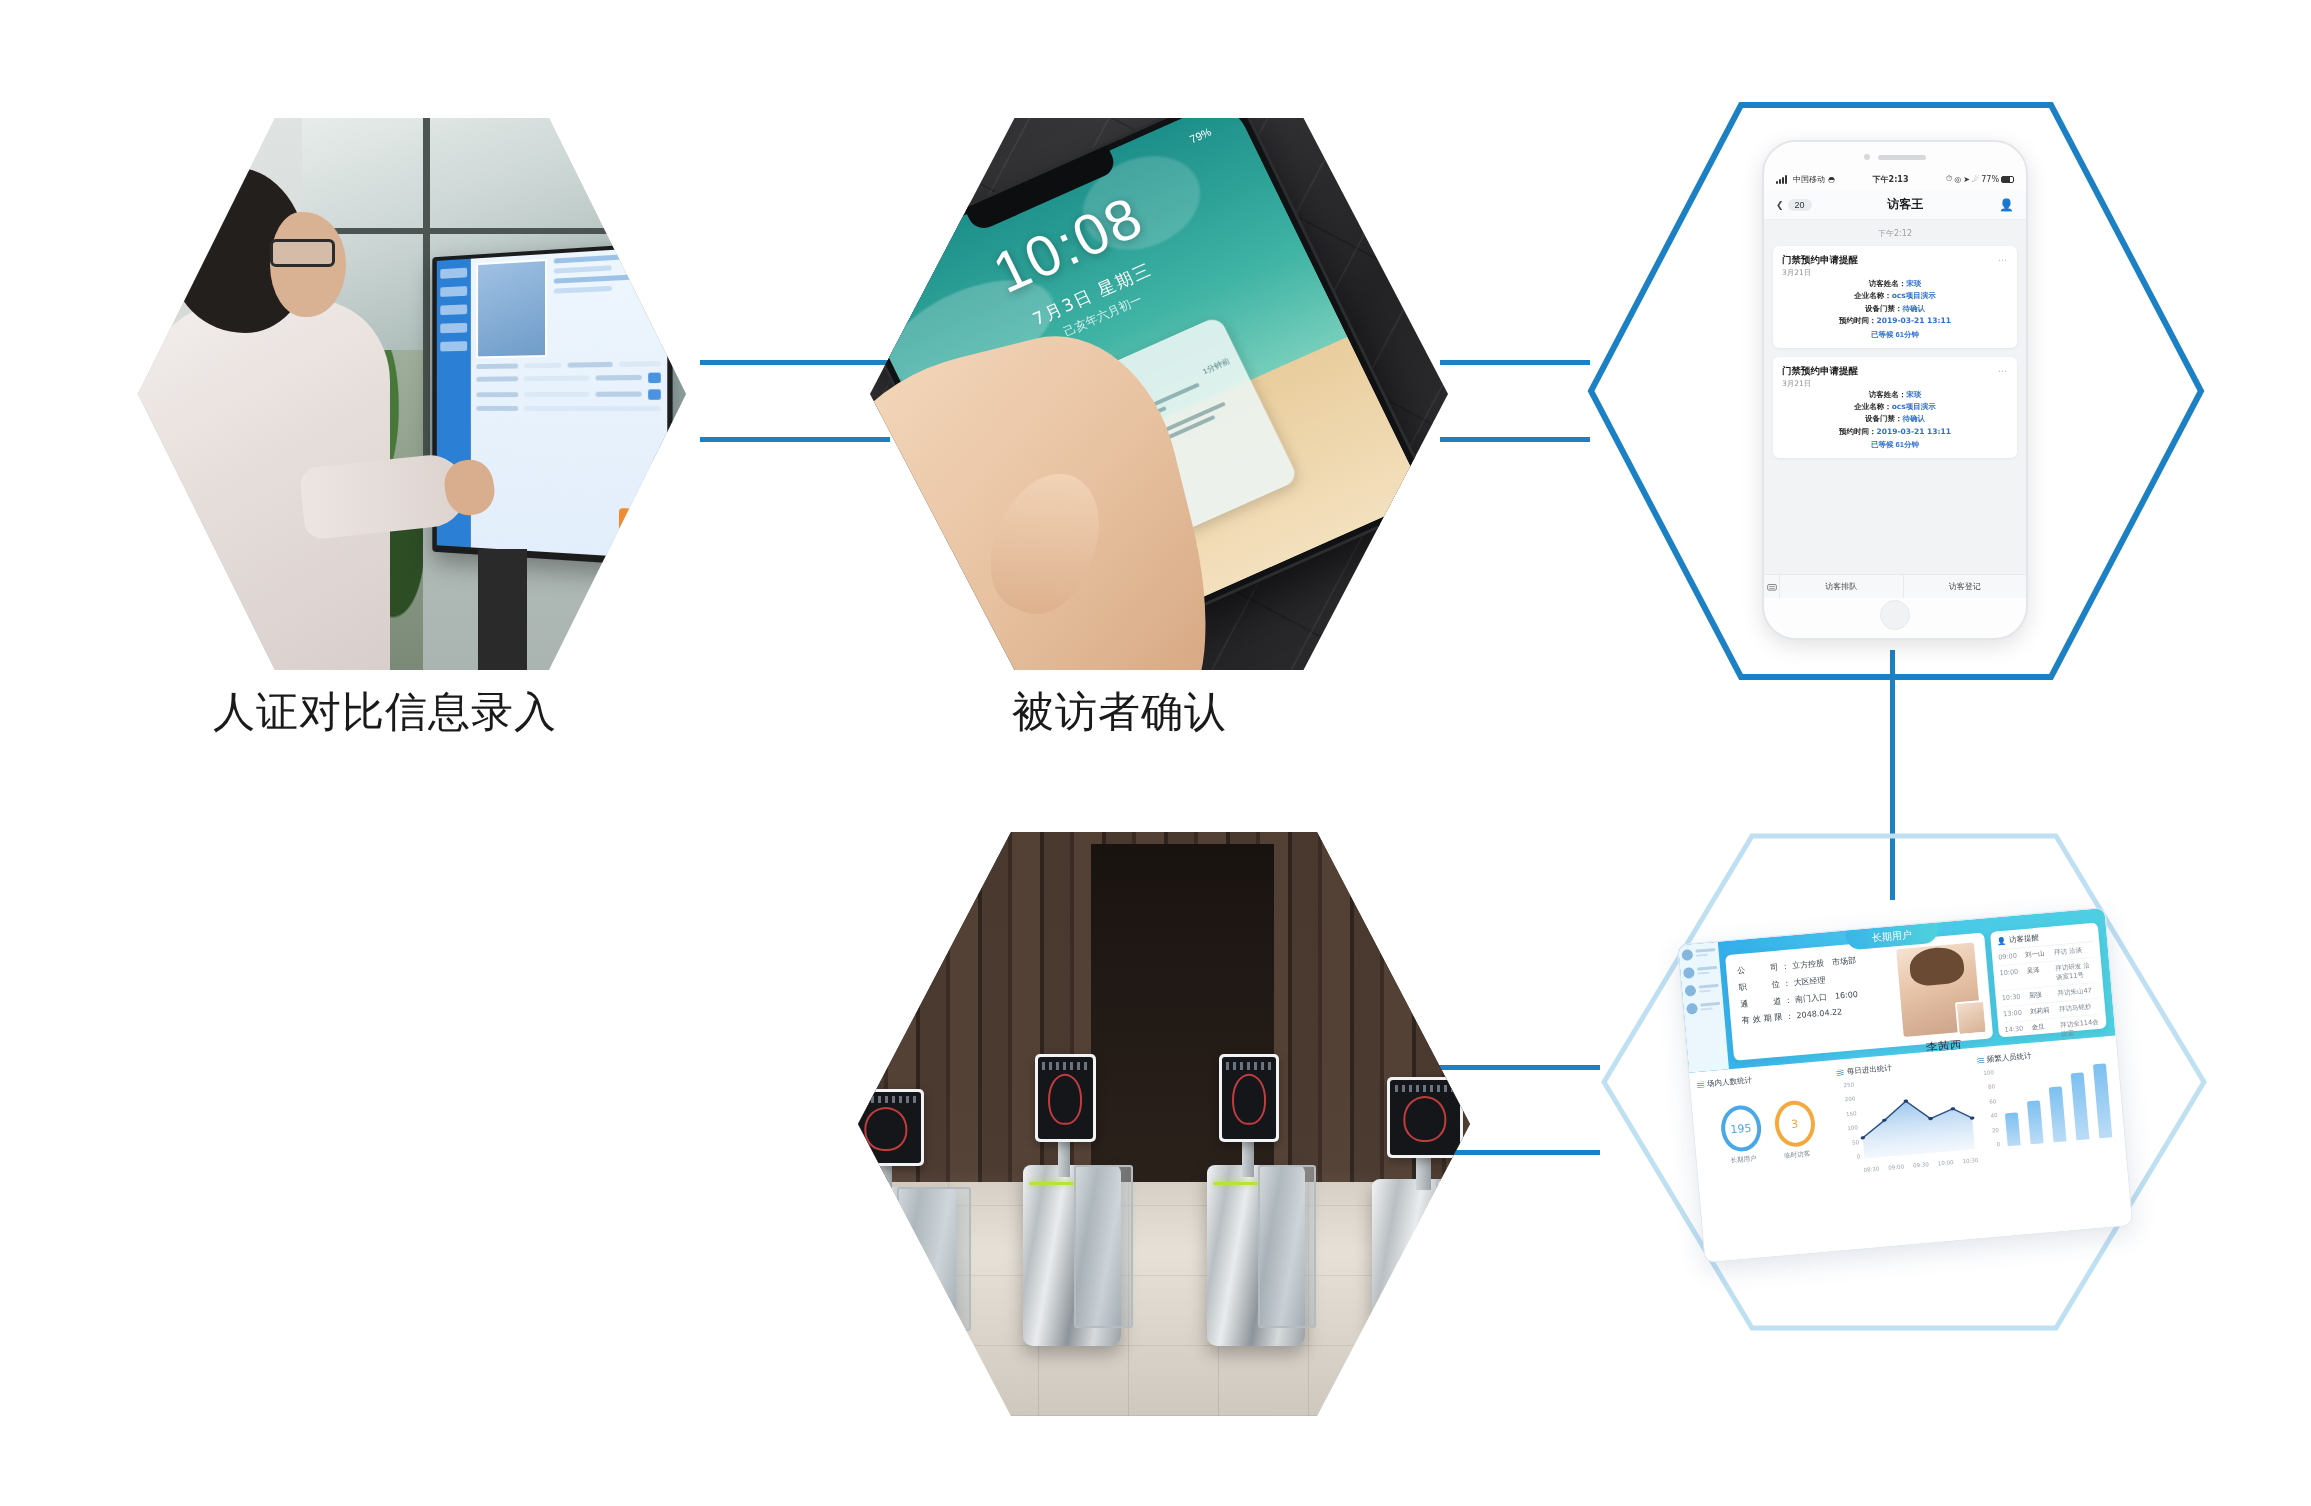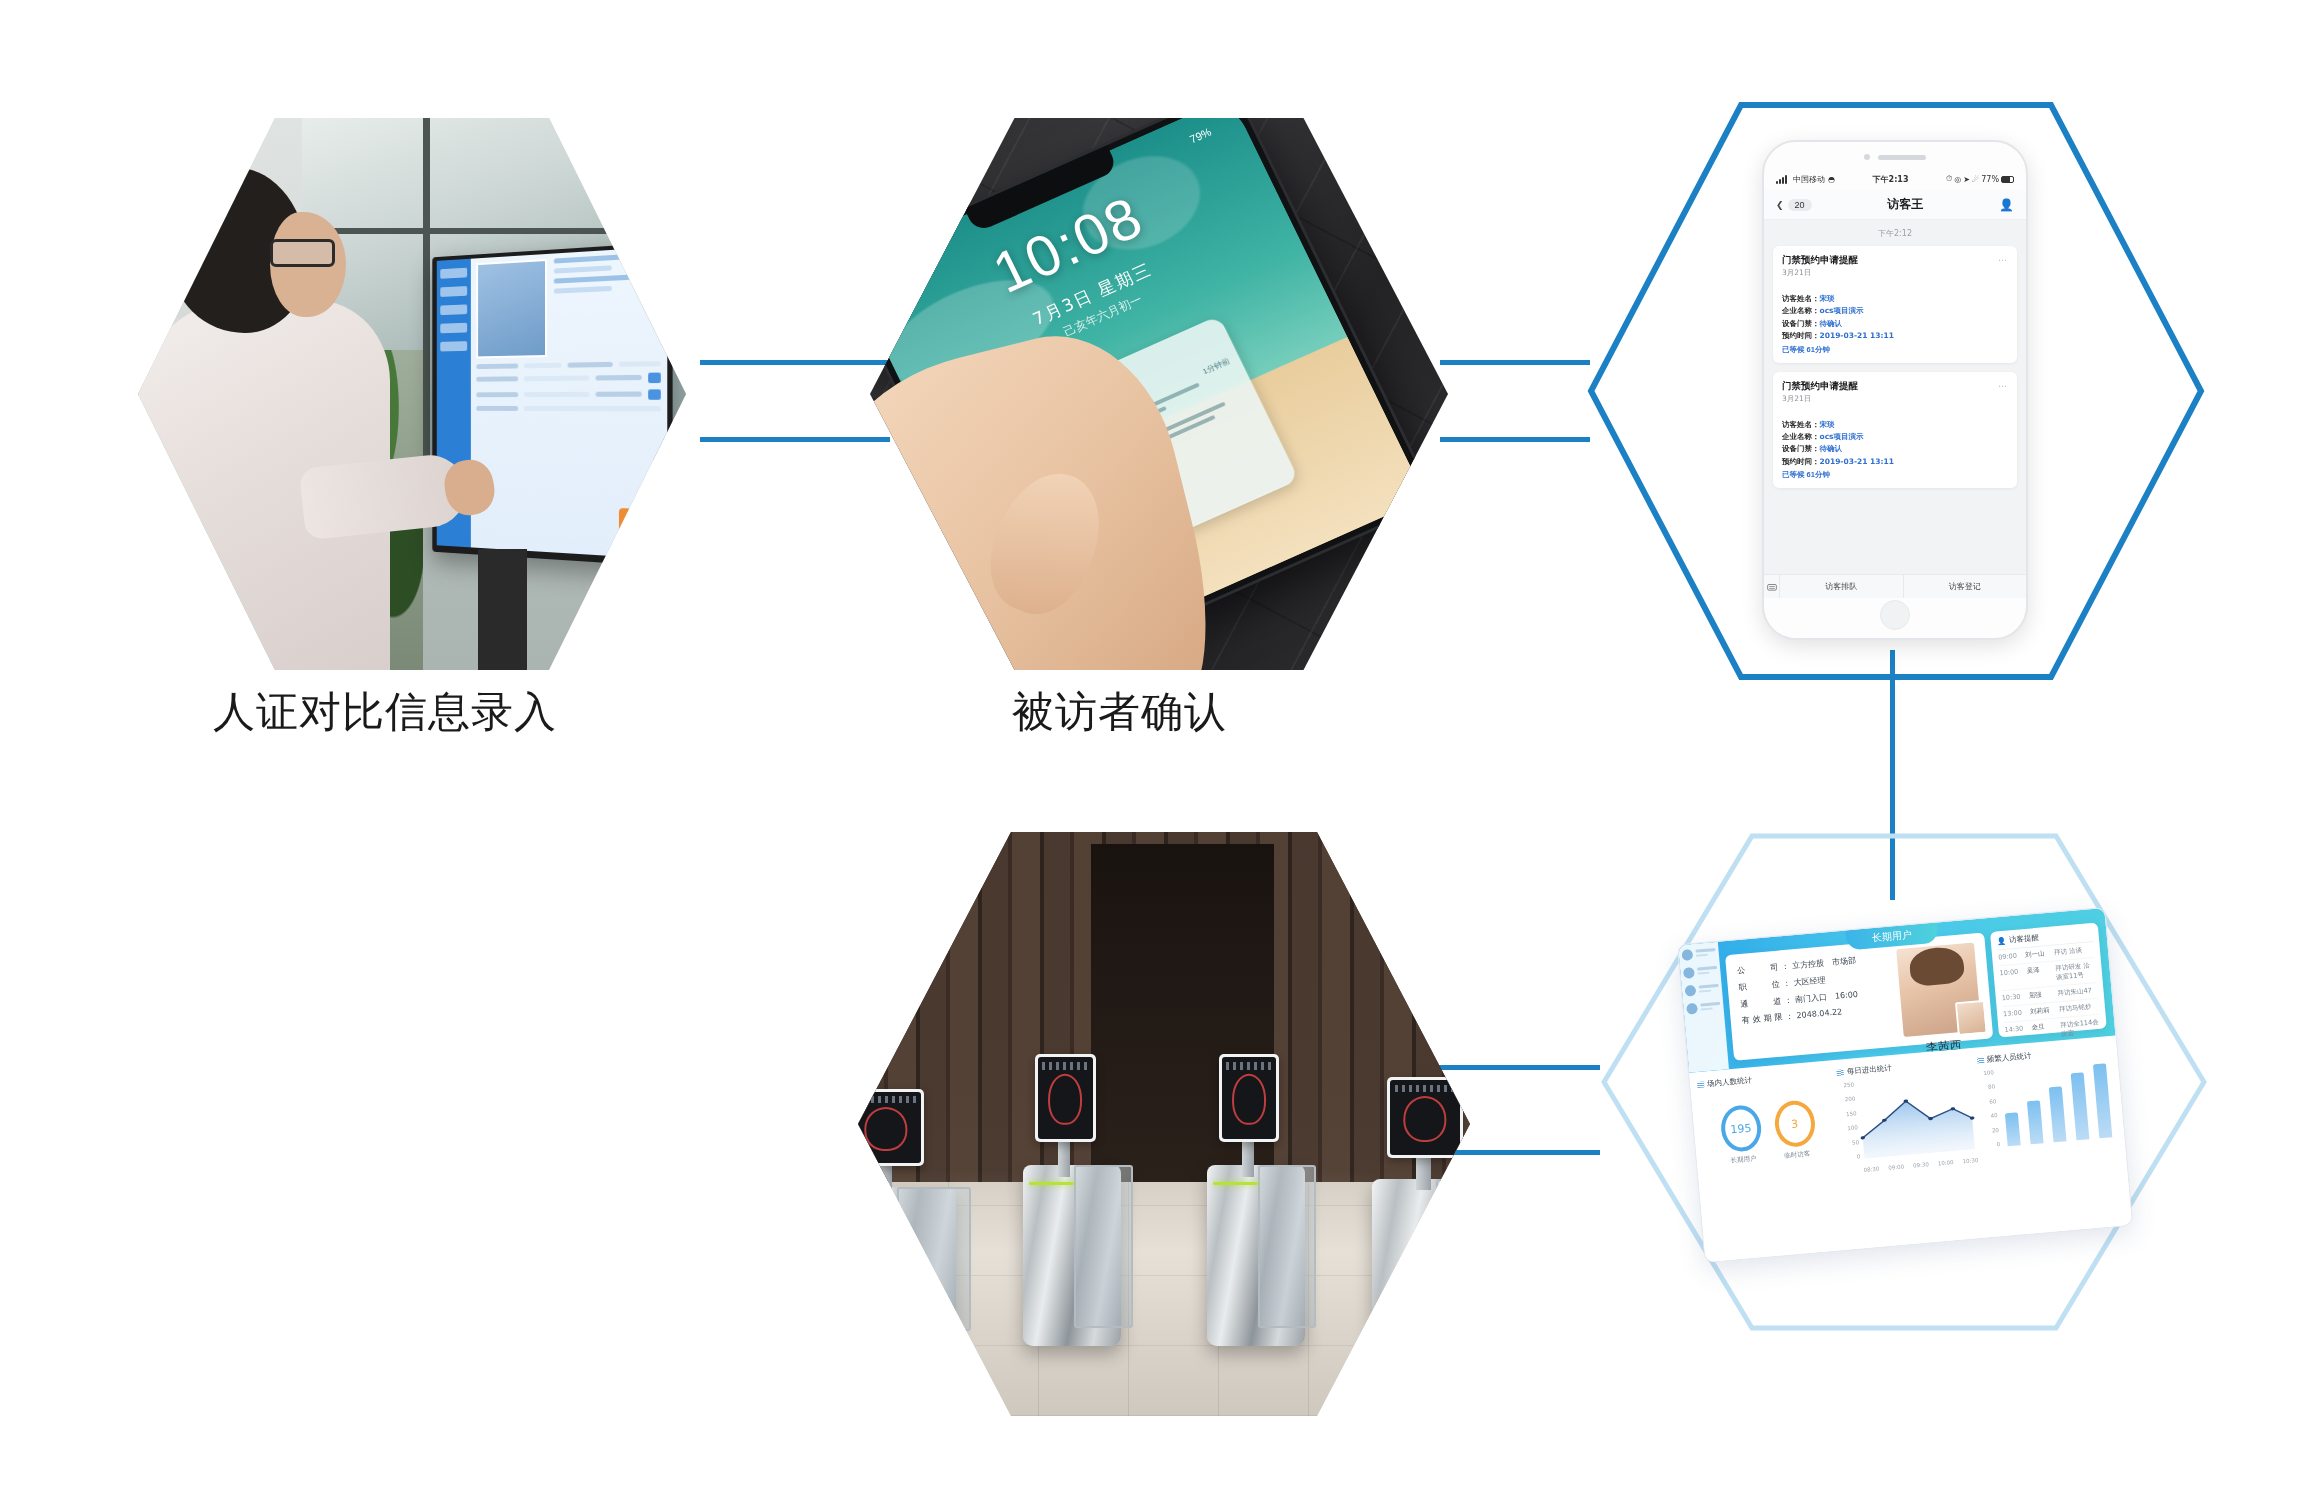--- a/index.html
+++ b/index.html
@@ -201,21 +201,21 @@
   .p3-title { font-size:12px; font-weight:bold; color:#1d1d1f; font-family:"DejaVu Sans",sans-serif; }
   .p3-body { position:absolute; left:0; right:0; top:78px; bottom:60px;
     background:#f2f3f5; padding:8px 9px; overflow:hidden; }
   .p3-ts { text-align:center; font-size:8px; color:#9aa0a6; margin-bottom:7px;
     font-family:"DejaVu Sans",sans-serif; }
   .p3-card { background:#fff; border-radius:6px; padding:8px 9px; margin-bottom:9px;
     box-shadow:0 1px 3px rgba(0,0,0,.06); position:relative; }
   .p3-ch { font-size:9.5px; font-weight:bold; color:#1d1d1f; font-family:"DejaVu Sans",sans-serif; }
   .p3-cd { font-size:7.5px; color:#8b9097; margin-top:1px; font-family:"DejaVu Sans",sans-serif; }
   .p3-dots { position:absolute; right:9px; top:9px; color:#b9bec4; font-size:9px; letter-spacing:1px; }
-  .p3-rows { margin-top:15px; }
+  .p3-rows { margin-top:0;text-align:center; }
   .p3-row { font-size:7.5px; line-height:1.65; font-family:"DejaVu Sans",sans-serif; }
   .p3-k { color:#2b2b2b; font-weight:bold; }
   .p3-v { color:#2f6fd0; font-weight:bold; }
   .p3-wait { color:#2f6fd0; font-size:7.5px; font-weight:bold; margin-top:2px; }
   .p3-tabs { position:absolute; left:0; right:0; bottom:40px; height:24px;
     display:flex; background:#f7f8f9; border-top:1px solid #e7e9eb; }
   .p3-tab { flex:1; display:flex; align-items:center; justify-content:center;
     font-size:8px; color:#444; border-right:1px solid #e7e9eb; font-family:"DejaVu Sans",sans-serif; }
   .p3-tab:last-child { border-right:none; }
   .p3-kbico { width:16px; display:flex; align-items:center; justify-content:center; flex:none;

